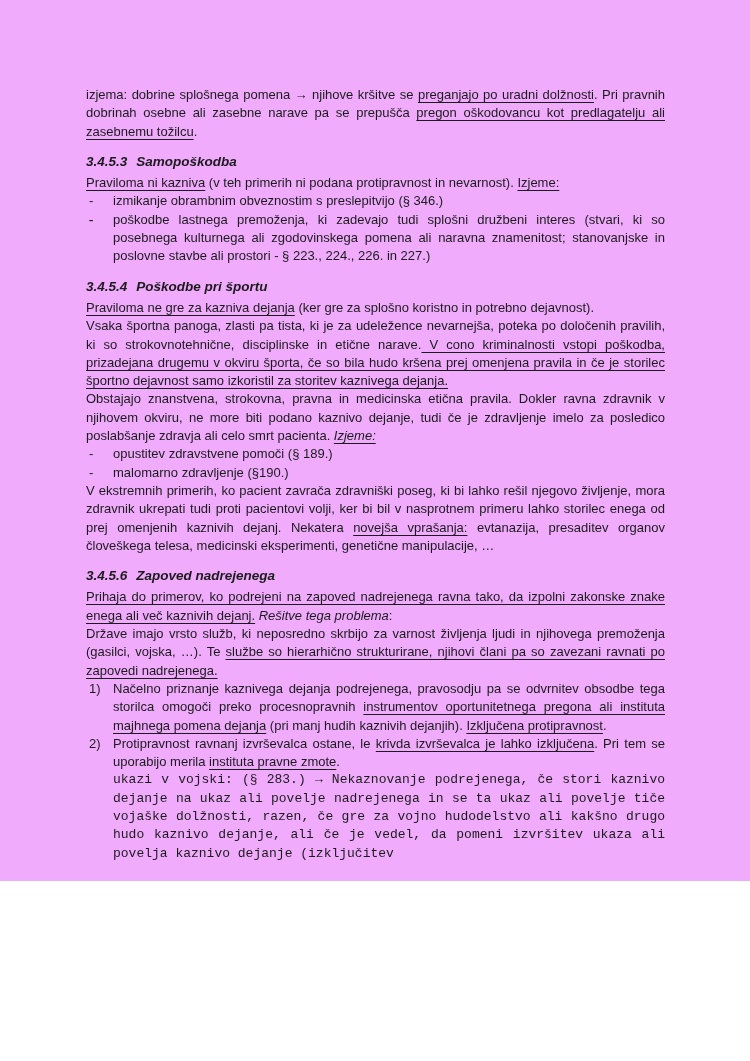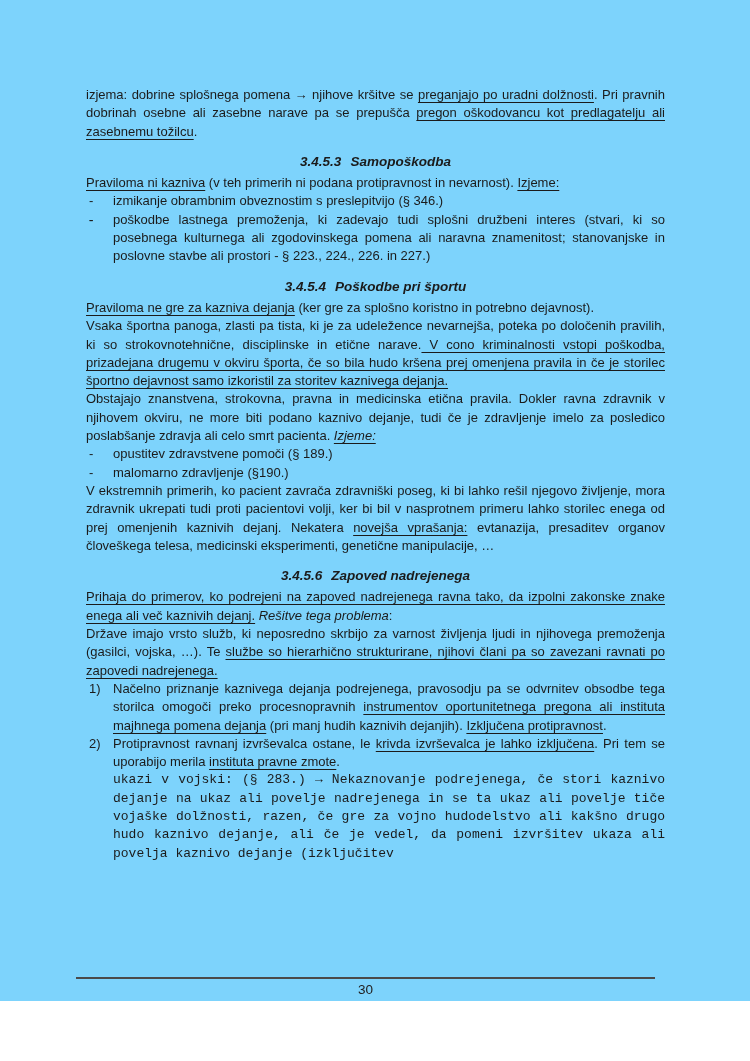--- a/index.html
+++ b/index.html
@@ -3,22 +3,22 @@
 <meta charset="utf-8">
 <style>
   html, body {
     margin: 0;
     padding: 0;
     background: #ffffff;
   }
   .page {
     position: relative;
     width: 750px;
-    height: 1001px;
-    background: #7dd3fc;
+    height: 881px;
+    background: #f0abfc;
     font-family: "Liberation Sans", "DejaVu Sans", sans-serif;
     color: #1b1b1b;
     overflow: hidden;
   }
   .content {
     position: absolute;
     left: 86px;
     top: 86px;
     width: 579px;
   }
@@ -27,21 +27,20 @@
     line-height: 18.3px;
     text-align: justify;
     margin: 0;
   }
   .heading {
     font-size: 13.5px;
     font-weight: bold;
     font-style: italic;
     line-height: 18.3px;
     margin: 12px 0 3px 0;
-    text-align: center;
   }
   .heading .hnum { margin-right: 9px; }
   .li {
     position: relative;
     padding-left: 27px;
     font-size: 13px;
     line-height: 18.3px;
     text-align: justify;
     margin: 0;
   }

